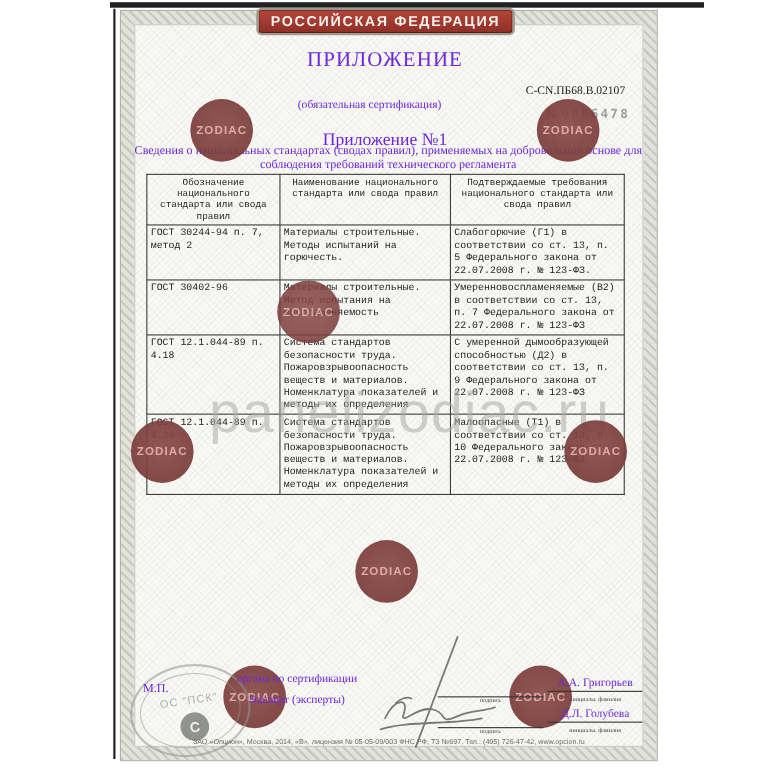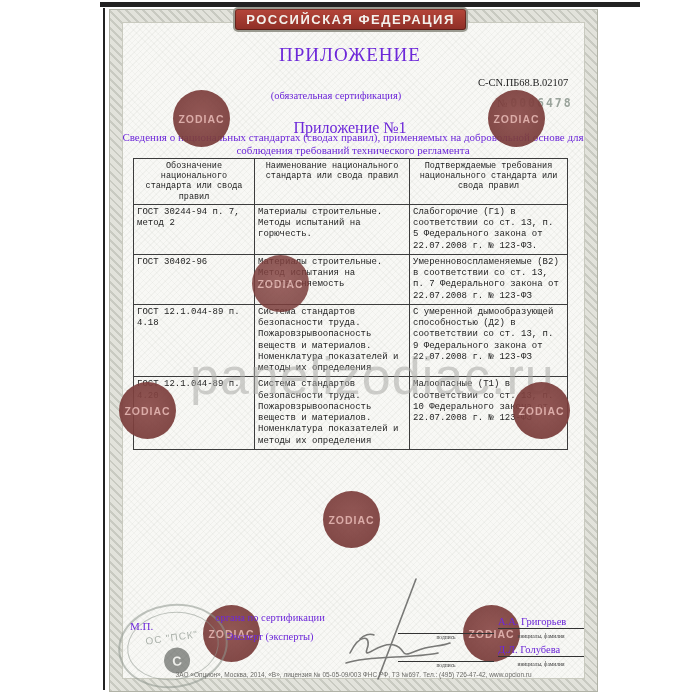--- a/index.html
+++ b/index.html
@@ -84,21 +84,21 @@
   }
   .stamp .ring { position:absolute; left:7px; top:6px; right:7px; bottom:6px; border:1px solid #8f978f; border-radius:50%; }
   .stamp .os { position:absolute; left:0; top:26px; width:100%; text-align:center; font-size:10px; color:#6e7a70; letter-spacing:1px; font-family:"Liberation Sans", sans-serif; }
   .stamp .logo { position:absolute; left:42px; top:42px; width:26px; height:26px; border-radius:50%; background:#3f433f; color:#e8e8e4; font-size:13px; font-weight:bold; display:flex; align-items:center; justify-content:center; font-family:"Liberation Sans", sans-serif; }
 
   .role1 { position:absolute; left:120px; top:612px; width:300px; font-size:10.5px; line-height:1.15; }
   .role2 { position:absolute; left:120px; top:631px; width:300px; font-size:10.5px; }
 
   .sig-line { position:absolute; width:96px; border-top:1px solid #333; }
   .sig-cap { position:absolute; width:96px; text-align:center; font-size:5.5px; color:#444; font-family:"Liberation Serif", serif; }
-  .name { position:absolute; left:498px; width:86px; font-size:10.5px; border-bottom:1px solid #333; padding-bottom:1px; }
+  .name { position:absolute; left:498px; width:86px; text-align:center; font-size:10.5px; border-bottom:1px solid #333; padding-bottom:1px; }
   .name-cap { position:absolute; left:498px; width:86px; text-align:center; font-size:5.5px; color:#444; }
 
   .autograph { position:absolute; left:320px; top:575px; width:170px; height:110px; }
 
   .fine-print { position:absolute; left:122px; top:671px; width:463px; text-align:center; font-size:6.5px; color:#6a6a66; font-family:"Liberation Sans", sans-serif; white-space:nowrap; }
 </style>
 </head>
 <body>
 
 <div id="canvas">

